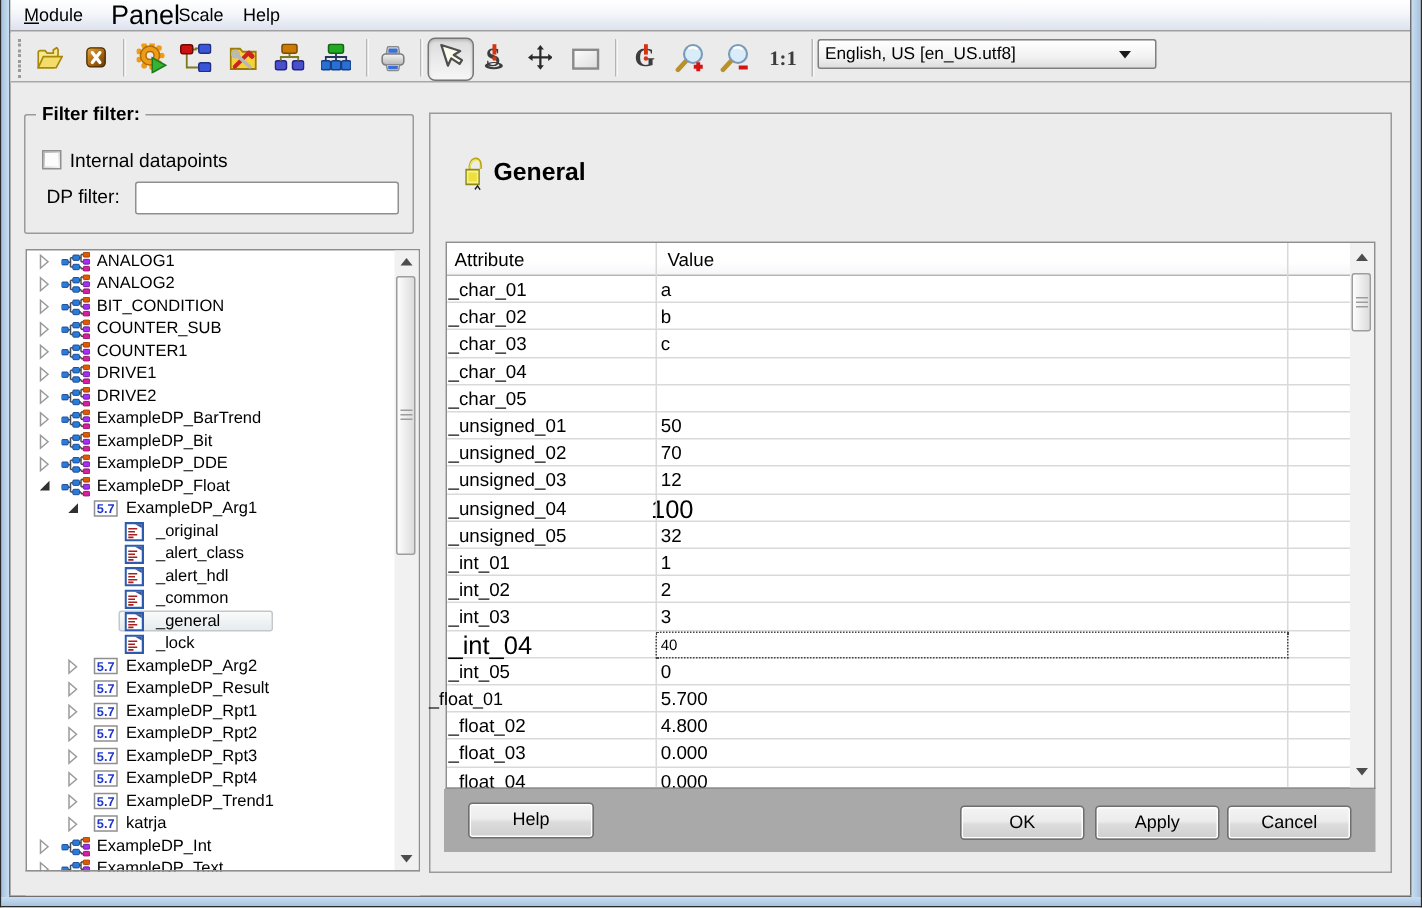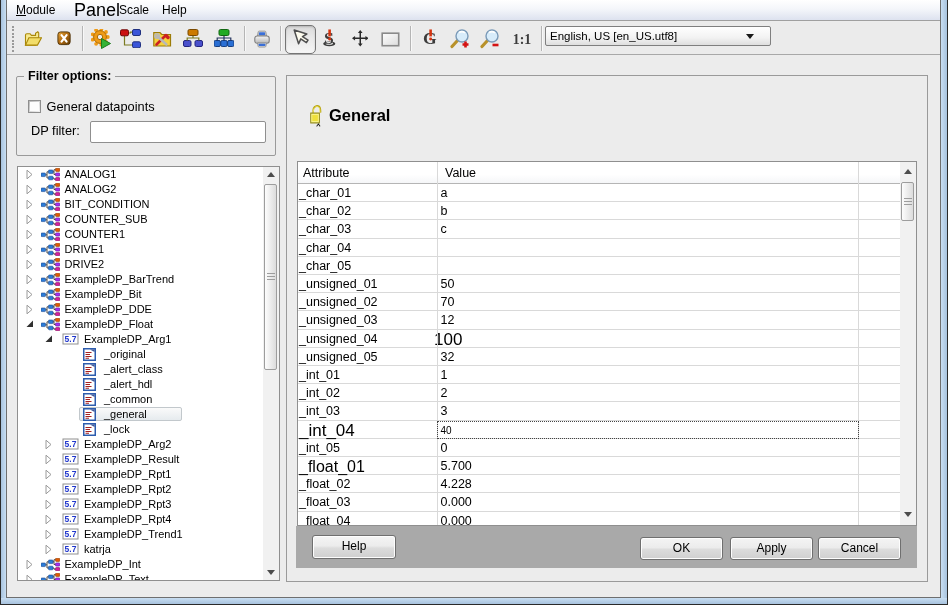--- a/index.html
+++ b/index.html
@@ -184,24 +184,24 @@
   </div>
 <div class="abs" style="left:510.5px;top:31.0px;width:22px;height:15px">
     <svg style="width:100%;height:100%;display:block" width="24" height="16" viewBox="0 0 24 16">
 <text x="12" y="13.5" font-family="Liberation Serif, serif" font-size="15" font-weight="bold" fill="#3c3c3c" text-anchor="middle">1:1</text>
 </svg>
   </div>
 <div class="abs" style="left:545px;top:26px;width:226px;height:20px;border:1px solid #7f7f7f;border-radius:2px;background:linear-gradient(180deg,#ffffff 0%,#f2f2f2 60%,#dedede 100%)"></div>
 <div class="abs txt" style="left:550px;top:30px;font-size:11.5px;line-height:13px">English, US [en_US.utf8]</div>
 <div class="abs" style="left:746px;top:34px;width:0;height:0;border-left:4.5px solid transparent;border-right:4.5px solid transparent;border-top:5px solid #1a1a1a"></div>
 <div class="abs" style="left:16px;top:76px;width:260px;height:80px;border:1px solid #9a9a9a;border-radius:2px"></div>
-<div class="abs txt" style="left:24px;top:69px;font-size:12.5px;font-weight:bold;background:#ececec;padding:0 4px">Filter options:</div>
+<div class="abs txt" style="left:24px;top:69px;font-size:12.5px;font-weight:bold;background:#ececec;padding:0 4px">Filter filter:</div>
 <div class="abs" style="left:28px;top:100px;width:13px;height:13px;background:linear-gradient(135deg,#b8b8b8,#f2f2f2);border:1px solid #8f8f8f"></div>
 <div class="abs" style="left:30px;top:102px;width:9px;height:9px;background:#fcfcfc"></div>
-<div class="abs txt" style="left:46.5px;top:100px;font-size:12.8px;line-height:14px">General datapoints</div>
+<div class="abs txt" style="left:46.5px;top:100px;font-size:12.8px;line-height:14px">Internal datapoints</div>
 <div class="abs txt" style="left:31px;top:124px;font-size:12.8px;line-height:14px">DP filter:</div>
 <div class="abs" style="left:90px;top:121px;width:176px;height:22px;background:#ffffff;border:1px solid #8f8f8f;border-radius:2px"></div>
 <div class="abs" style="left:17px;top:166px;width:263px;height:415px;background:#ffffff;border:1px solid #8f8f8f;overflow:hidden"></div>
 <div class="abs" style="left:79px;top:407px;width:103px;height:14px;border:1px solid #c2c8cc;border-radius:2px;background:linear-gradient(180deg,#fafafa,#e6ebee)"></div>
 <div class="abs" style="left:26px;top:168.5px">
     <svg width="7" height="11" viewBox="0 0 7 11" style="display:block">
       <path d="M1 1.2 L6 5.5 L1 9.8 Z" fill="#ffffff" stroke="#9a9a9a" stroke-width="1"></path>
     </svg>
   </div>
 <div class="abs" style="left:41px;top:167.5px;width:19px;height:13px">
@@ -644,25 +644,25 @@
 <div class="abs" style="left:298px;top:402.4px;width:602px;height:18.2px;border-bottom:1px solid #d9d9d9"></div>
 <div class="abs txt" style="left:299px;top:404.4px;font-size:12.5px;line-height:15px">_int_03</div>
 <div class="abs txt" style="left:440.5px;top:404.4px;font-size:12.5px;line-height:15px">3</div>
 <div class="abs" style="left:298px;top:420.6px;width:602px;height:18.2px;border-bottom:1px solid #d9d9d9"></div>
 <div class="abs txt" style="left:299px;top:422.6px;font-size:17px;line-height:15px">_int_04</div>
 <div class="abs txt" style="left:440.5px;top:422.6px;font-size:10px;line-height:15px">40</div>
 <div class="abs" style="left:298px;top:438.8px;width:602px;height:18.2px;border-bottom:1px solid #d9d9d9"></div>
 <div class="abs txt" style="left:299px;top:440.8px;font-size:12.5px;line-height:15px">_int_05</div>
 <div class="abs txt" style="left:440.5px;top:440.8px;font-size:12.5px;line-height:15px">0</div>
 <div class="abs" style="left:298px;top:457.0px;width:602px;height:18.2px;border-bottom:1px solid #d9d9d9"></div>
-<div class="abs txt" style="left:299px;top:459.0px;font-size:16px;line-height:15px">_float_01</div>
+<div class="abs txt" style="left:286px;top:459.0px;font-size:12px;line-height:15px">_float_01</div>
 <div class="abs txt" style="left:440.5px;top:459.0px;font-size:12.5px;line-height:15px">5.700</div>
 <div class="abs" style="left:298px;top:475.2px;width:602px;height:18.2px;border-bottom:1px solid #d9d9d9"></div>
 <div class="abs txt" style="left:299px;top:477.2px;font-size:12.5px;line-height:15px">_float_02</div>
-<div class="abs txt" style="left:440.5px;top:477.2px;font-size:12.5px;line-height:15px">4.228</div>
+<div class="abs txt" style="left:440.5px;top:477.2px;font-size:12.5px;line-height:15px">4.800</div>
 <div class="abs" style="left:298px;top:493.4px;width:602px;height:18.2px;border-bottom:1px solid #d9d9d9"></div>
 <div class="abs txt" style="left:299px;top:495.4px;font-size:12.5px;line-height:15px">_float_03</div>
 <div class="abs txt" style="left:440.5px;top:495.4px;font-size:12.5px;line-height:15px">0.000</div>
 <div class="abs" style="left:298px;top:511.6px;width:602px;height:18.2px;border-bottom:1px solid #d9d9d9"></div>
 <div class="abs txt" style="left:299px;top:513.6px;font-size:12.5px;line-height:15px">_float_04</div>
 <div class="abs txt" style="left:440.5px;top:513.6px;font-size:12.5px;line-height:15px">0.000</div>
 <div class="abs" style="left:437px;top:162px;width:1px;height:363px;background:#d9d9d9"></div>
 <div class="abs" style="left:858px;top:162px;width:1px;height:363px;background:#d9d9d9"></div>
 <div class="abs" style="left:437px;top:420.6px;width:422px;height:18.2px;border:1px dotted #444"></div>
 <div class="abs" style="left:297px;top:526px;width:620px;height:2px;background:#ececec"></div>

